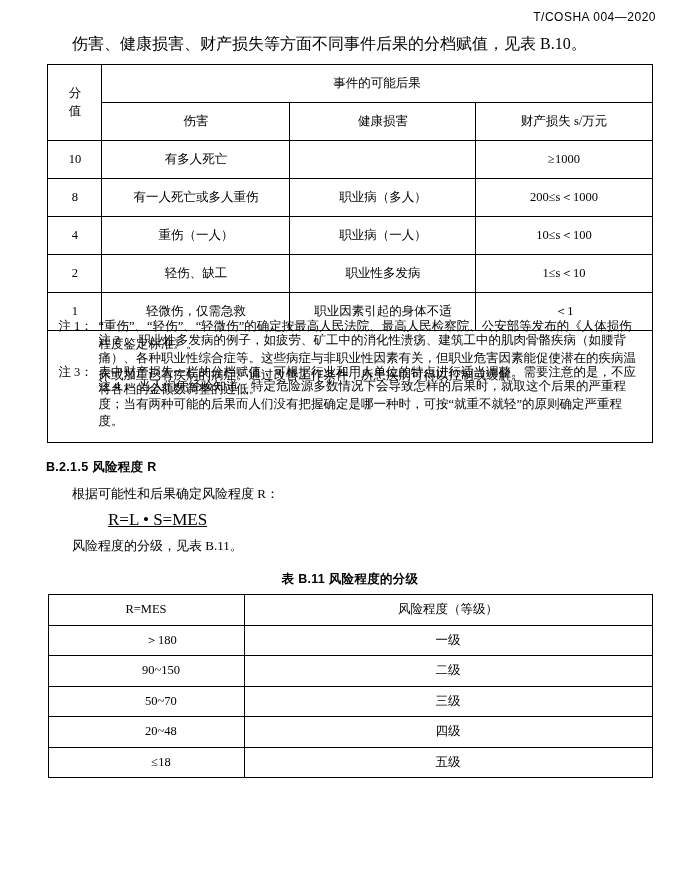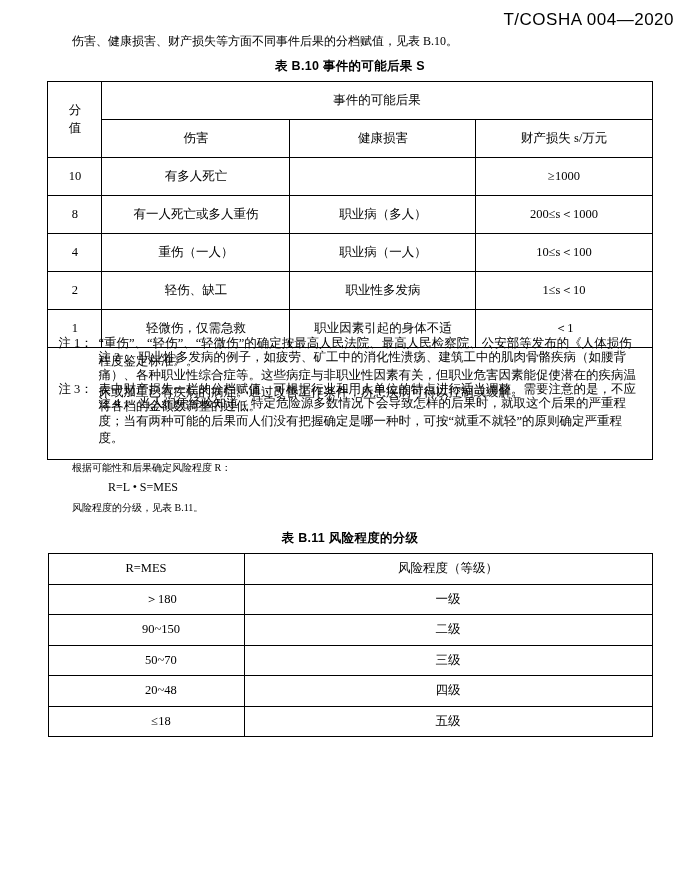--- a/index.html
+++ b/index.html
@@ -17,40 +17,40 @@
   .page {
     position: relative;
     width: 684px;
     height: 877px;
     box-sizing: border-box;
     padding: 0;
   }
   .header {
     position: absolute;
     top: 10px;
-    right: 10px;
-    font-family: "Liberation Sans", sans-serif;
-    font-size: 17px;
+    right: 28px;
+    font-family: "Liberation Sans", sans-serif;
+    font-size: 12px;
     letter-spacing: 0.5px;
   }
   .content {
     position: absolute;
     top: 32px;
     left: 46px;
     right: 30px;
   }
   .sec-head {
     font-family: "Liberation Sans", sans-serif;
     font-size: 12.5px;
     font-weight: bold;
     margin: 0 0 9px 0;
     letter-spacing: 0.3px;
   }
   .para {
-    font-size: 12px;
+    font-size: 16px;
     margin: 0 0 8px 0;
     text-indent: 26px;
     line-height: 1.5;
   }
   .tbl-caption {
     font-family: "Liberation Sans", sans-serif;
     font-size: 12.5px;
     font-weight: bold;
     text-align: center;
     margin: 6px 0 6px 0;
@@ -98,30 +98,31 @@
     width: 40px;
   }
   .sub-head {
     font-family: "Liberation Sans", sans-serif;
     font-size: 12.5px;
     font-weight: bold;
     margin: 16px 0 8px 0;
     letter-spacing: 0.3px;
   }
   .indent1 {
-    font-size: 10px;
+    font-size: 13px;
     margin: 0 0 3px 0;
     padding-left: 26px;
     line-height: 1.55;
   }
   .indent2 {
-    font-size: 12px;
+    font-size: 17px;
     margin: 0 0 3px 0;
     padding-left: 62px;
     line-height: 1.55;
+    text-decoration: underline;
   }
   .t11 { width: 604px; padding-left: 10px; }
   .t11 .c-l { width: 196px; }
   .t11 .c-r { width: 408px; }
   .t11 tr { height: 26px; }
   .t11 td.val {
     text-align: center;
     padding-left: 34px;
   }
   .t11 td.hdr { text-align: center; }
@@ -131,21 +132,20 @@
 <body>
 
 <div class="page">
 
   <div class="header">T/COSHA 004—2020</div>
 
   <div class="content">
 
     <p class="para">伤害、健康损害、财产损失等方面不同事件后果的分档赋值，见表 B.10。</p>
 
-    <div class="tbl-caption">表 B.10  事件的可能后果 S</div>
 
     <table class="grid t10">
       <colgroup>
         <col class="c-score">
           <col class="c-a">
           <col class="c-b">
           <col class="c-c">
       </colgroup>
       <tbody>
         <tr>
@@ -208,20 +208,21 @@
             </span>
             <span class="note">
               <span class="lbl">注 4：</span>
               <span class="body">当人们凭经验知道，特定危险源多数情况下会导致怎样的后果时，就取这个后果的严重程度；当有两种可能的后果而人们没有把握确定是哪一种时，可按“就重不就轻”的原则确定严重程度。</span>
             </span>
           </td>
         </tr>
       </tbody>
     </table>
 
+    <div class="sub-head">B.2.1.5   风险程度 R</div>
     <p class="indent1">根据可能性和后果确定风险程度 R：</p>
     <p class="indent2">R=L • S=MES</p>
     <p class="indent1">风险程度的分级，见表 B.11。</p>
 
     <div class="spacer-sm"></div>
     <div class="tbl-caption">表 B.11  风险程度的分级</div>
 
     <table class="grid t11">
       <colgroup>
           <col class="c-l">

